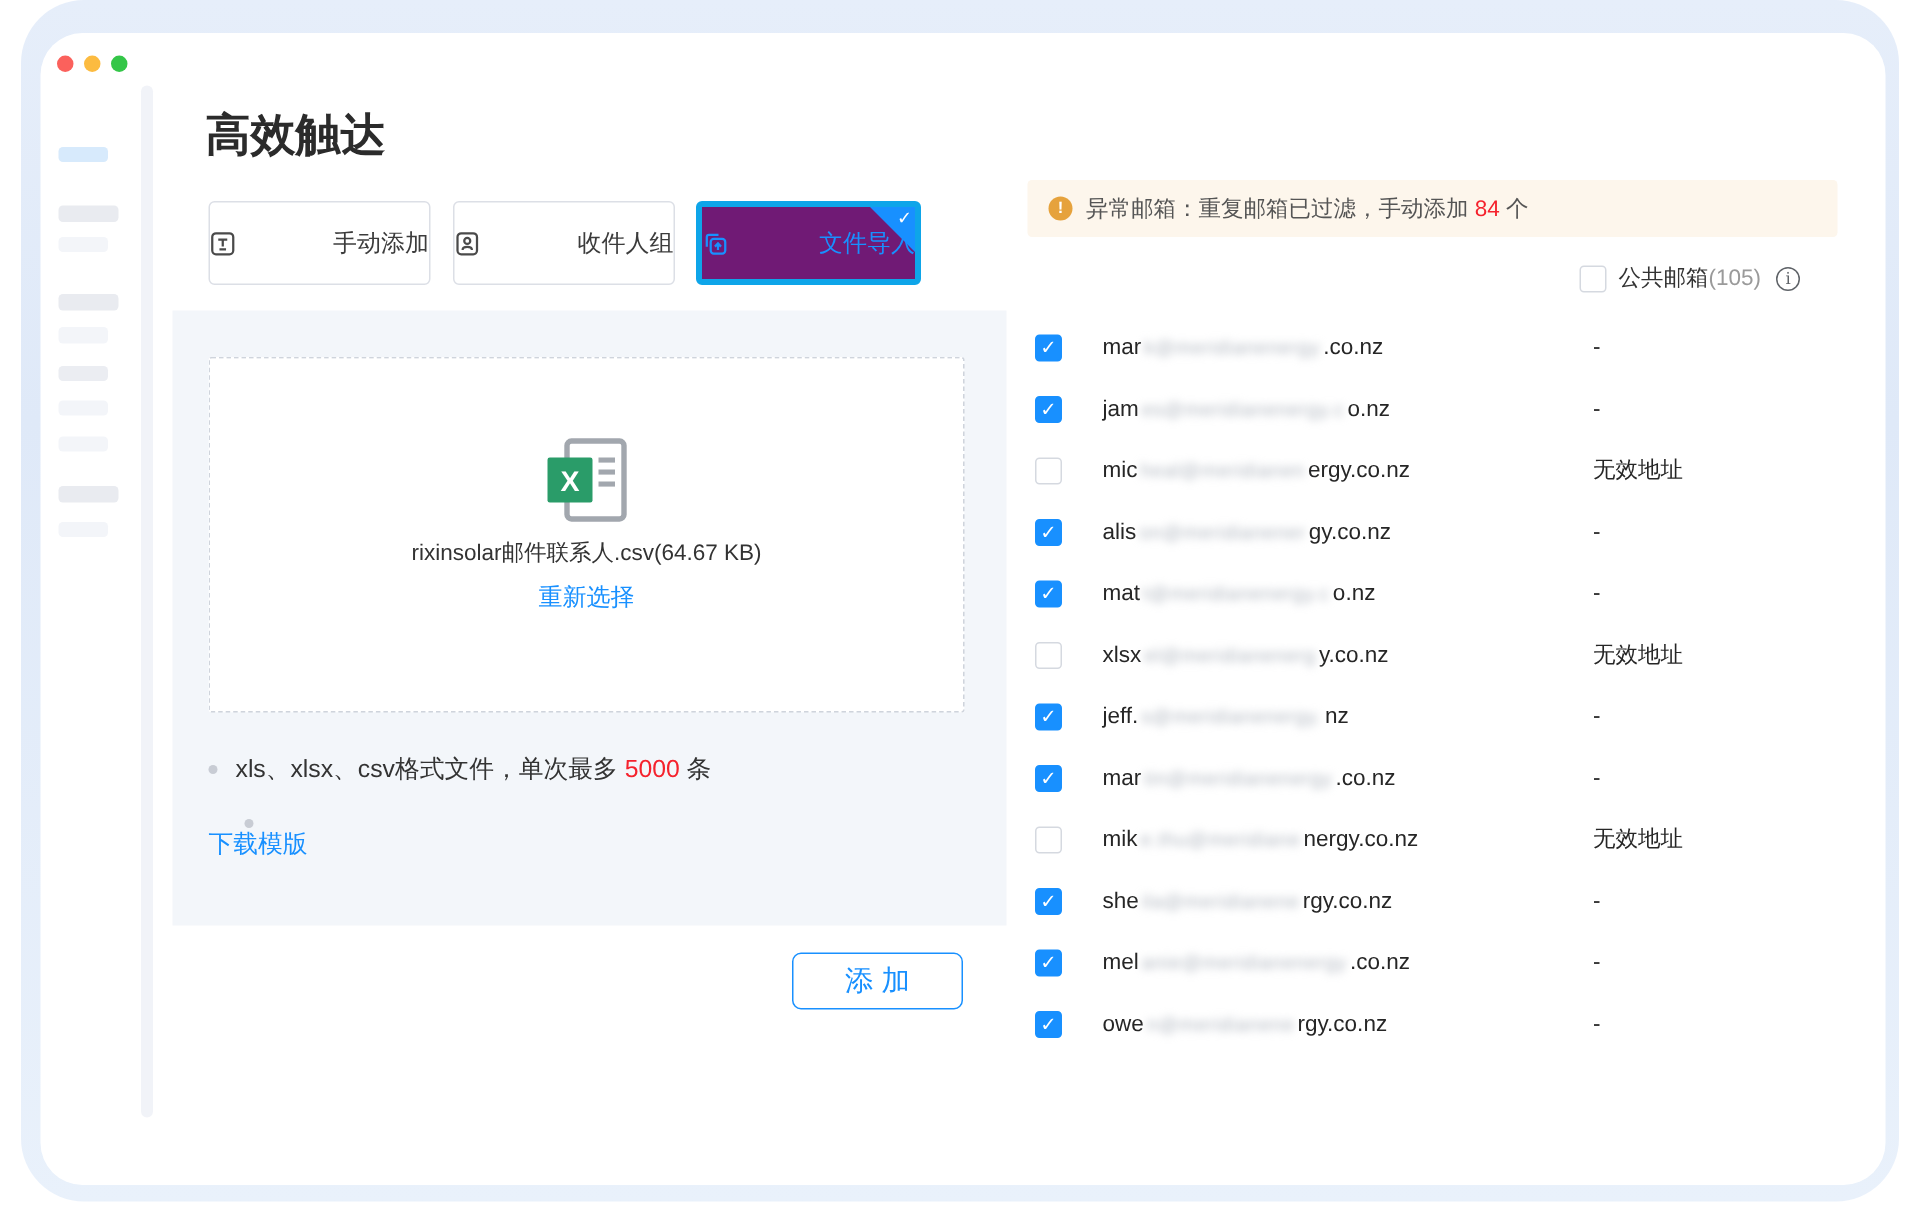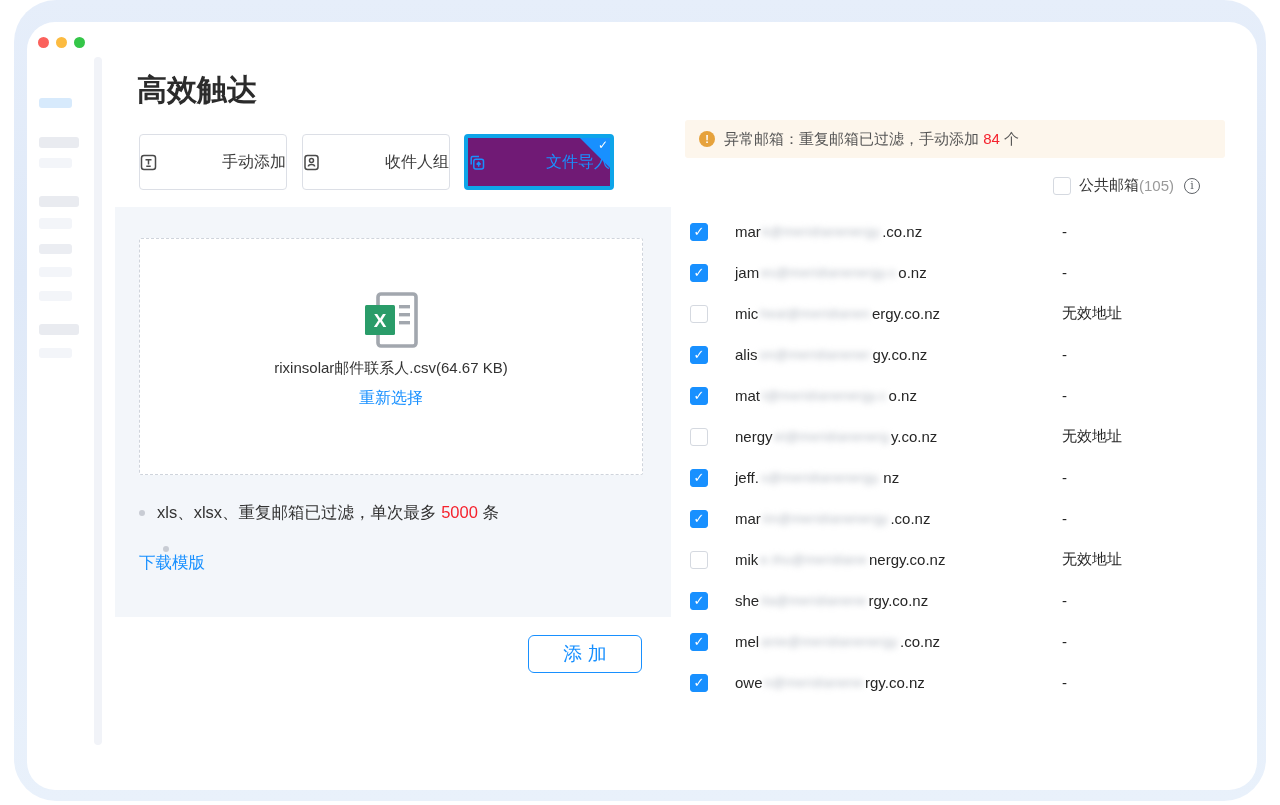--- a/index.html
+++ b/index.html
@@ -147,21 +147,21 @@
         <text x="17" y="36" text-anchor="middle" fill="#fff" font-size="19" font-weight="bold" font-family="Liberation Sans, sans-serif">X</text>
       </svg>
     </div>
     <div class="file-name">rixinsolar邮件联系人.csv(64.67 KB)</div>
     <div class="reselect">重新选择</div>
   </div>
 </div>
 <div class="bullet one">
   <span class="b-dot"></span>
   <span>
-    <span>xls、xlsx、重复邮箱已过滤，单次最多 </span><span class="red">5000</span><span> 条</span>
+    <span>xls、xlsx、csv格式文件，单次最多 </span><span class="red">5000</span><span> 条</span>
   </span>
 </div>
 <div class="bullet two">
   <span class="b-dot"></span>
   <span class="link">下载模版</span>
 </div>
 <button class="add-btn">添 加</button>
 
 <div class="alert">
   <span class="warn-ic">!</span>
@@ -219,21 +219,21 @@
       <span class="addr">
         <span>mat</span>
         <span class="masked">t@meridianenergy.c</span>
         <span>o.nz</span>
       </span>
       <span class="status">-</span>
     </div>
     <div class="erow">
       <span class="cbx"></span>
       <span class="addr">
-        <span>nergy</span>
+        <span>xlsx</span>
         <span class="masked">el@meridianenerg</span>
         <span>y.co.nz</span>
       </span>
       <span class="status">无效地址</span>
     </div>
     <div class="erow">
       <span class="cbx checked">✓</span>
       <span class="addr">
         <span>jeff.</span>
         <span class="masked">s@meridianenergy.</span>

